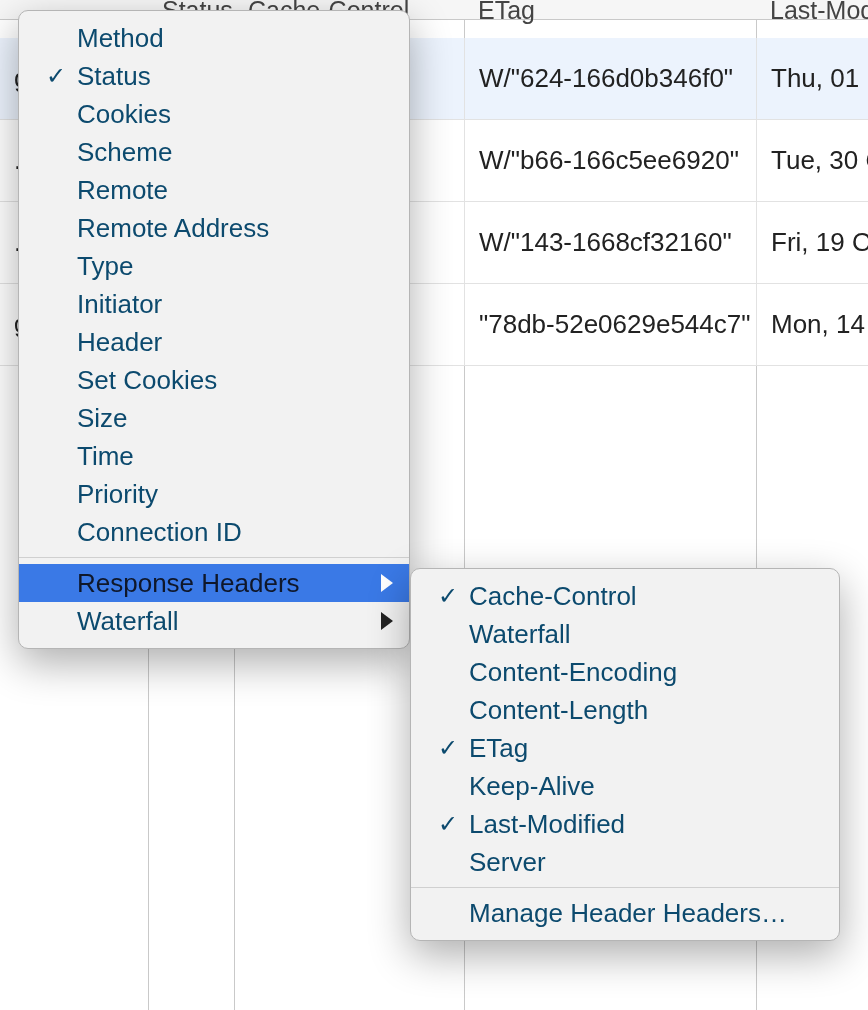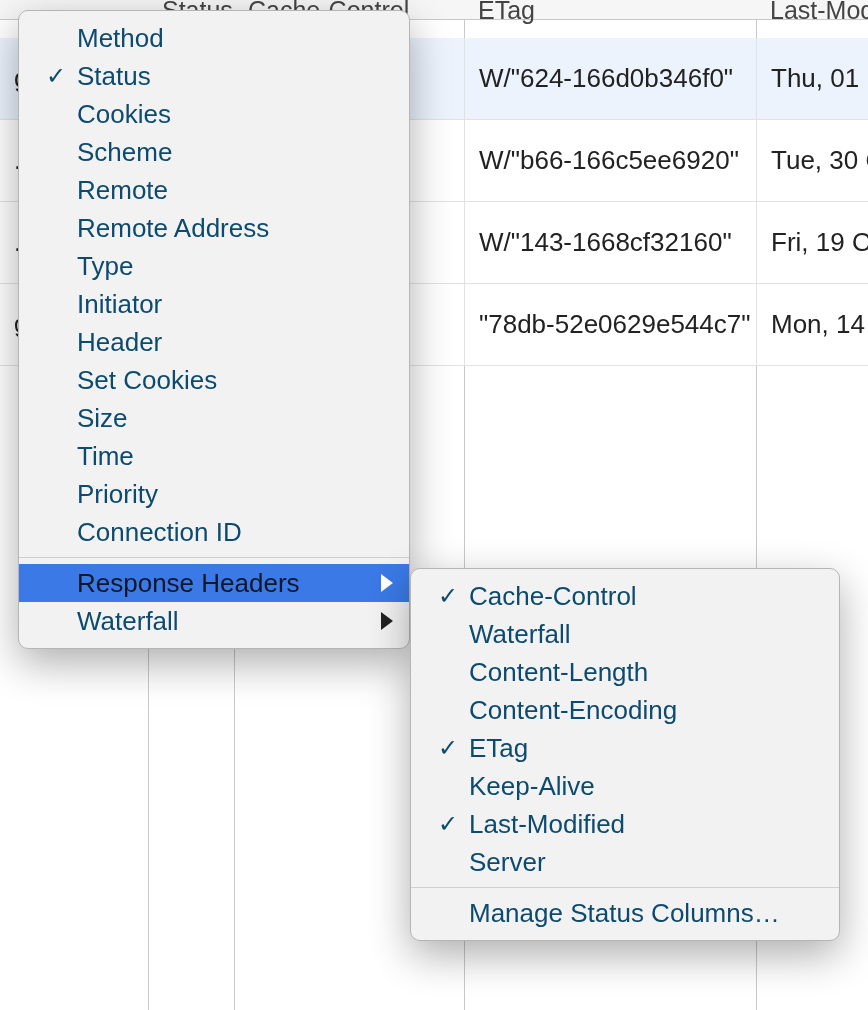--- a/index.html
+++ b/index.html
@@ -260,25 +260,25 @@
     <div class="menu-item">
       <span class="check">✓</span>
       <span>Cache-Control</span>
     </div>
     <div class="menu-item">
       <span class="check"></span>
       <span>Waterfall</span>
     </div>
     <div class="menu-item">
       <span class="check"></span>
+      <span>Content-Encoding</span>
+    </div>
+    <div class="menu-item">
+      <span class="check"></span>
       <span>Content-Length</span>
-    </div>
-    <div class="menu-item">
-      <span class="check"></span>
-      <span>Content-Encoding</span>
     </div>
     <div class="menu-item">
       <span class="check">✓</span>
       <span>ETag</span>
     </div>
     <div class="menu-item">
       <span class="check"></span>
       <span>Keep-Alive</span>
     </div>
     <div class="menu-item">
@@ -287,17 +287,17 @@
     </div>
     <div class="menu-item">
       <span class="check"></span>
       <span>Server</span>
     </div>
 
     <div class="menu-sep"></div>
 
     <div class="menu-item">
       <span class="check"></span>
-      <span>Manage Status Columns…</span>
+      <span>Manage Header Headers…</span>
     </div>
   </div>
 
 </div>
 
 </body></html>

